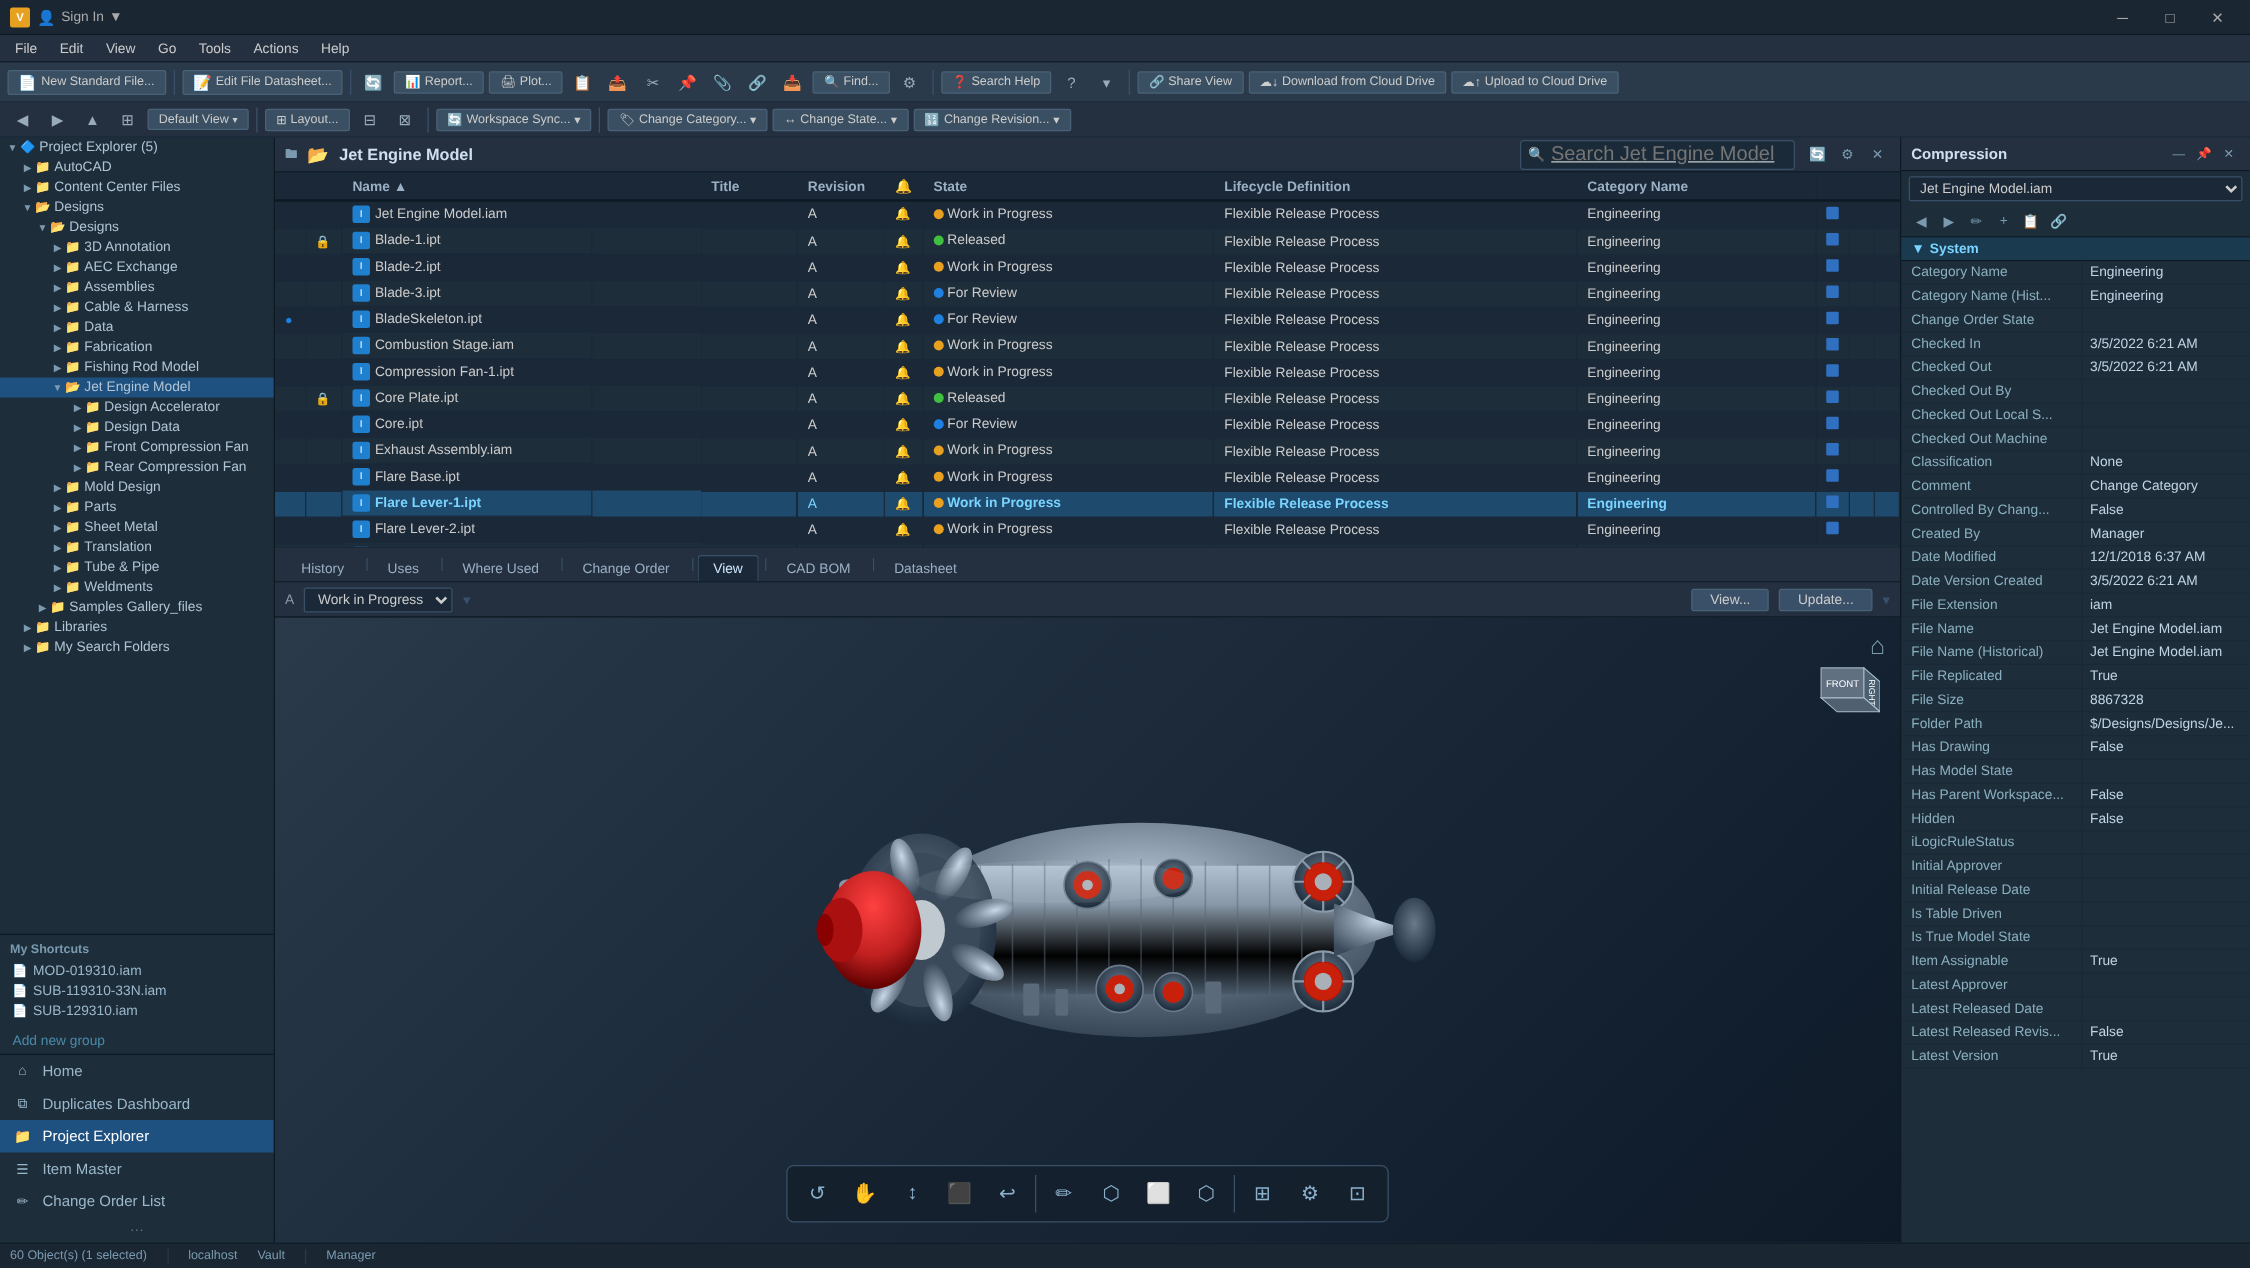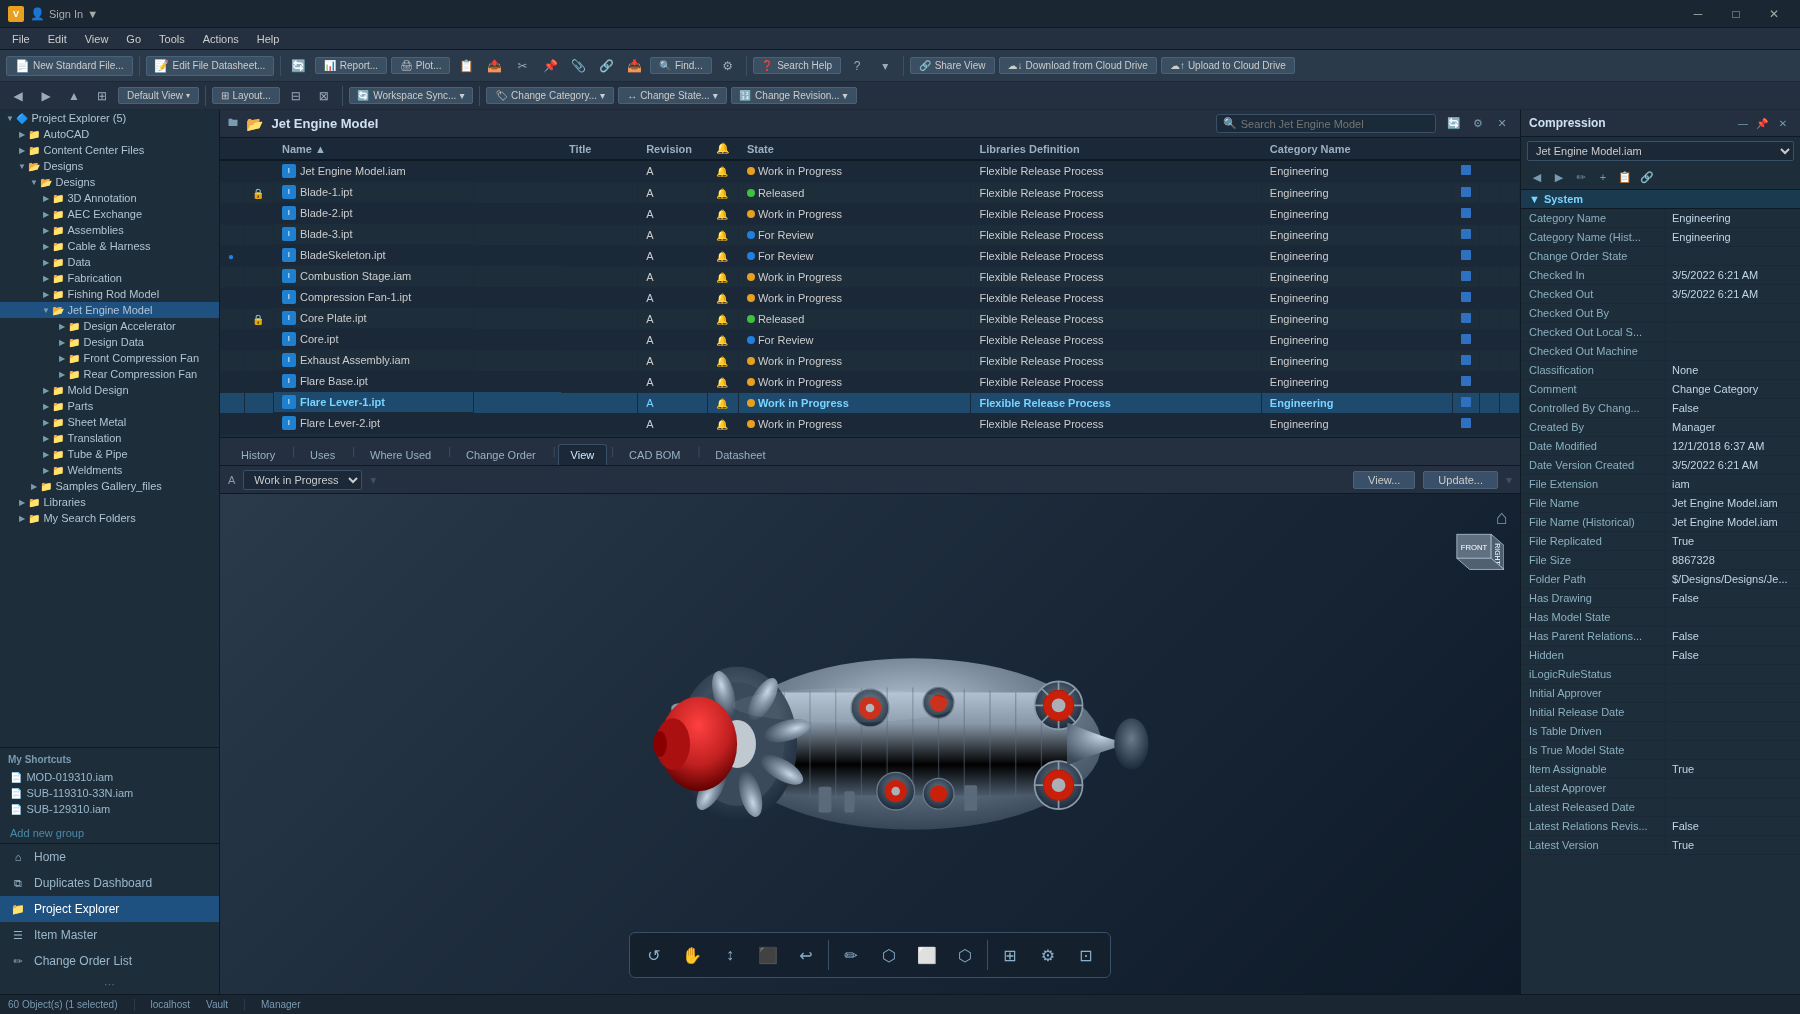--- a/index.html
+++ b/index.html
@@ -50,21 +50,21 @@
     .dots-btn { display: flex; align-items: center; justify-content: center; padding: 4px; color: #5a7a8a; cursor: pointer; }
 
     
     #content { flex: 1; display: flex; flex-direction: column; overflow: hidden; background: #1a2a38; }
     
     
     #content-header { background: #243040; height: 28px; display: flex; align-items: center; padding: 0 8px; border-bottom: 1px solid #0d1a24; gap: 8px; }
     .folder-icon-lg { font-size: 14px; color: #e8c050; }
     .content-title { font-size: 13px; color: #d0e0f0; font-weight: 600; }
     .search-box { margin-left: auto; background: #1a2a38; border: 1px solid #3a5068; border-radius: 3px; display: flex; align-items: center; padding: 2px 6px; gap: 4px; width: 220px; }
-    .search-box input { background: none; border: none; color: #ccc; font-size: 11px; outline: none; flex: 1; }
+    .search-box input { background: none; border: none; color: #ccc; font-size: 16px; outline: none; flex: 1; text-decoration: underline; }
     .search-controls { display: flex; gap: 4px; align-items: center; }
     .icon-btn-sm { width: 20px; height: 20px; display: flex; align-items: center; justify-content: center; color: #7a9ab0; cursor: pointer; font-size: 11px; }
 
     
     #file-table-wrap { flex-shrink: 0; overflow-y: auto; border-bottom: 1px solid #0d1a24; }
     #file-table { width: 100%; border-collapse: collapse; }
     #file-table thead tr { background: #2a3a4a; border-bottom: 2px solid #0d1a24; }
     #file-table th { padding: 4px 8px; color: #9ab0c4; font-size: 11px; font-weight: 600; text-align: left; border-right: 1px solid #1a2a38; white-space: nowrap; cursor: pointer; user-select: none; }
     #file-table td { padding: 3px 8px; border-right: 1px solid #1a2a3a; border-bottom: 1px solid #1a2a3a; white-space: nowrap; overflow: hidden; text-overflow: ellipsis; max-width: 200px; }
     #file-table tr:nth-child(even) { background: #1e2d3a; }
@@ -449,21 +449,21 @@
       <table id="file-table">
         <thead>
           <tr>
             <th style="width:24px"></th>
             <th style="width:20px"></th>
             <th>Name ▲</th>
             <th>Title</th>
             <th style="width:70px">Revision</th>
             <th style="width:20px">🔔</th>
             <th>State</th>
-            <th>Libraries Definition</th>
+            <th>Lifecycle Definition</th>
             <th>Category Name</th>
             <th style="width:20px"></th>
             <th style="width:20px"></th>
             <th style="width:20px"></th>
           </tr>
         </thead>
         <tbody id="file-table-body">
         <tr>
       <td></td>
       <td></td>
@@ -1042,21 +1042,21 @@
     </div>
         <div class="prop-row">
       <div class="prop-name">Has Drawing</div>
       <div class="prop-value">False</div>
     </div>
         <div class="prop-row">
       <div class="prop-name">Has Model State</div>
       <div class="prop-value"></div>
     </div>
         <div class="prop-row">
-      <div class="prop-name">Has Parent Relations...</div>
+      <div class="prop-name">Has Parent Workspace...</div>
       <div class="prop-value">False</div>
     </div>
         <div class="prop-row">
       <div class="prop-name">Hidden</div>
       <div class="prop-value">False</div>
     </div>
         <div class="prop-row">
       <div class="prop-name">iLogicRuleStatus</div>
       <div class="prop-value"></div>
     </div>
@@ -1082,21 +1082,21 @@
     </div>
         <div class="prop-row">
       <div class="prop-name">Latest Approver</div>
       <div class="prop-value"></div>
     </div>
         <div class="prop-row">
       <div class="prop-name">Latest Released Date</div>
       <div class="prop-value"></div>
     </div>
         <div class="prop-row">
-      <div class="prop-name">Latest Relations Revis...</div>
+      <div class="prop-name">Latest Released Revis...</div>
       <div class="prop-value">False</div>
     </div>
         <div class="prop-row">
       <div class="prop-name">Latest Version</div>
       <div class="prop-value">True</div>
     </div>
       </div>
   </div>
 
 </div>

